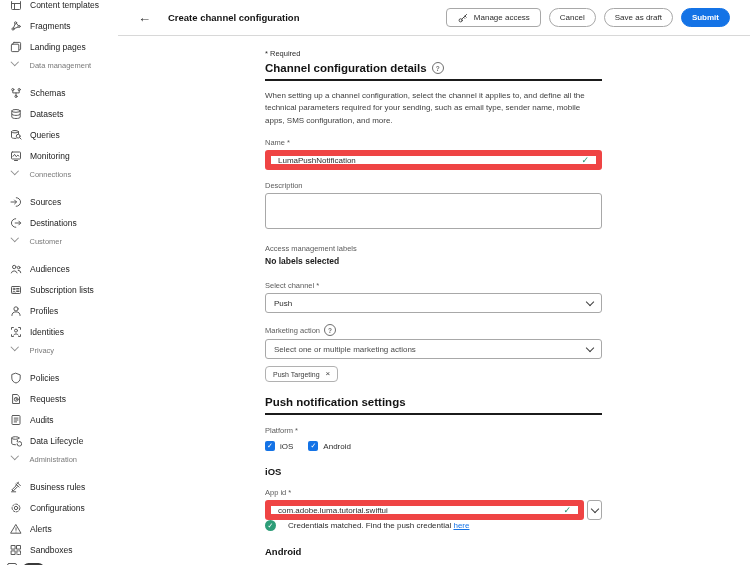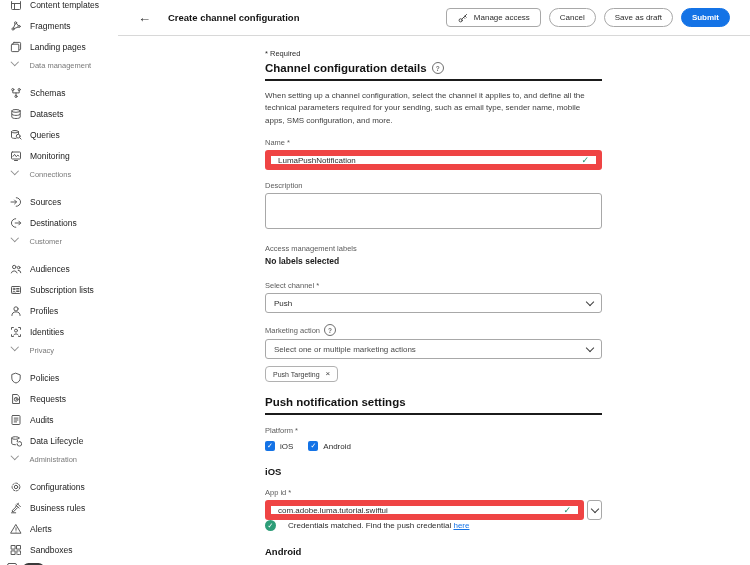--- a/index.html
+++ b/index.html
@@ -259,33 +259,33 @@
         </span>
         <span class="lbl">Data Lifecycle</span>
       </div>
       <div class="ssec">
         <span class="chev"></span>
         <span class="lbl">Administration</span>
       </div>
       <div class="srow">
         <span class="sico">
           <svg width="12" height="12" viewBox="0 0 12 12" fill="none" stroke="#5a5a5a" stroke-width="1" stroke-linecap="round" stroke-linejoin="round">
+            <path d="M7.3 1.6l3.1 3.1M5.9 3l3.1 3.1M8.6 1.2L5.6 4.2M6.3 4.5L1.9 8.9l1.2 1.2 4.4-4.4M1.5 10.8h4.2"></path>
+          </svg>
+        </span>
+        <span class="lbl">Business rules</span>
+      </div>
+      <div class="srow">
+        <span class="sico">
+          <svg width="12" height="12" viewBox="0 0 12 12" fill="none" stroke="#5a5a5a" stroke-width="1" stroke-linecap="round" stroke-linejoin="round">
             <circle cx="6" cy="6" r="1.7"></circle>
             <circle cx="6" cy="6" r="3.9" stroke-dasharray="2 1.5"></circle>
           </svg>
         </span>
         <span class="lbl">Configurations</span>
-      </div>
-      <div class="srow">
-        <span class="sico">
-          <svg width="12" height="12" viewBox="0 0 12 12" fill="none" stroke="#5a5a5a" stroke-width="1" stroke-linecap="round" stroke-linejoin="round">
-            <path d="M7.3 1.6l3.1 3.1M5.9 3l3.1 3.1M8.6 1.2L5.6 4.2M6.3 4.5L1.9 8.9l1.2 1.2 4.4-4.4M1.5 10.8h4.2"></path>
-          </svg>
-        </span>
-        <span class="lbl">Business rules</span>
       </div>
       <div class="srow">
         <span class="sico">
           <svg width="12" height="12" viewBox="0 0 12 12" fill="none" stroke="#5a5a5a" stroke-width="1" stroke-linecap="round" stroke-linejoin="round">
             <path d="M6 1.8L11 10.2H1z"></path>
             <path d="M6 4.8v2.5"></path>
             <circle cx="6" cy="8.9" r="0.5" fill="#5a5a5a" stroke="none"></circle>
           </svg>
         </span>
         <span class="lbl">Alerts</span>

